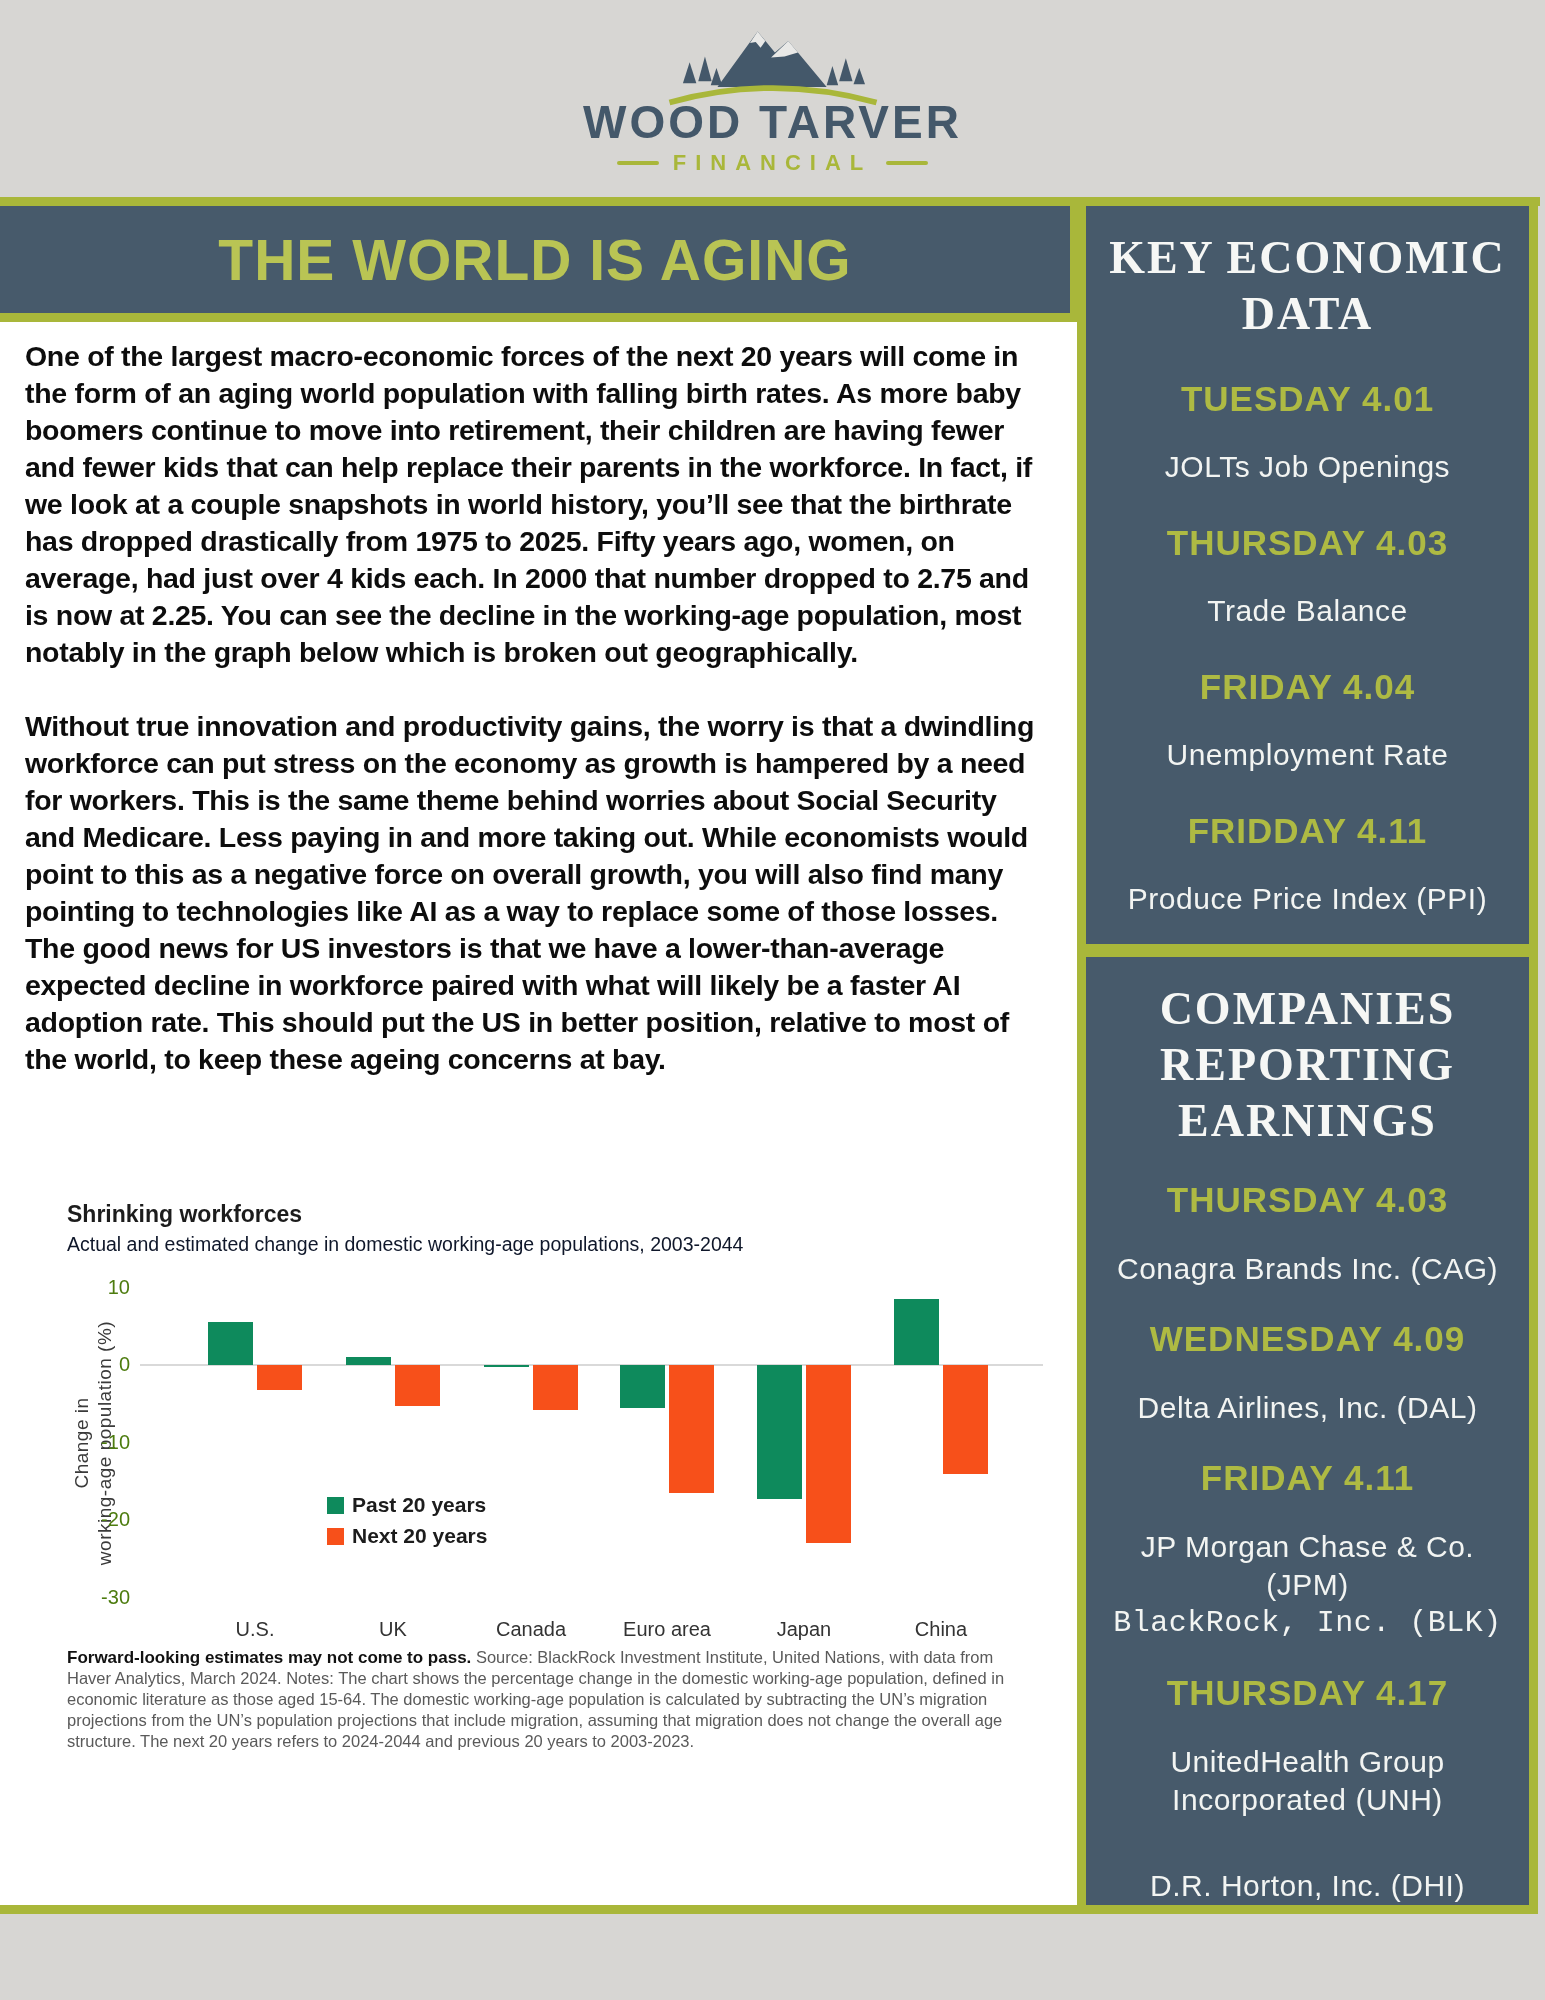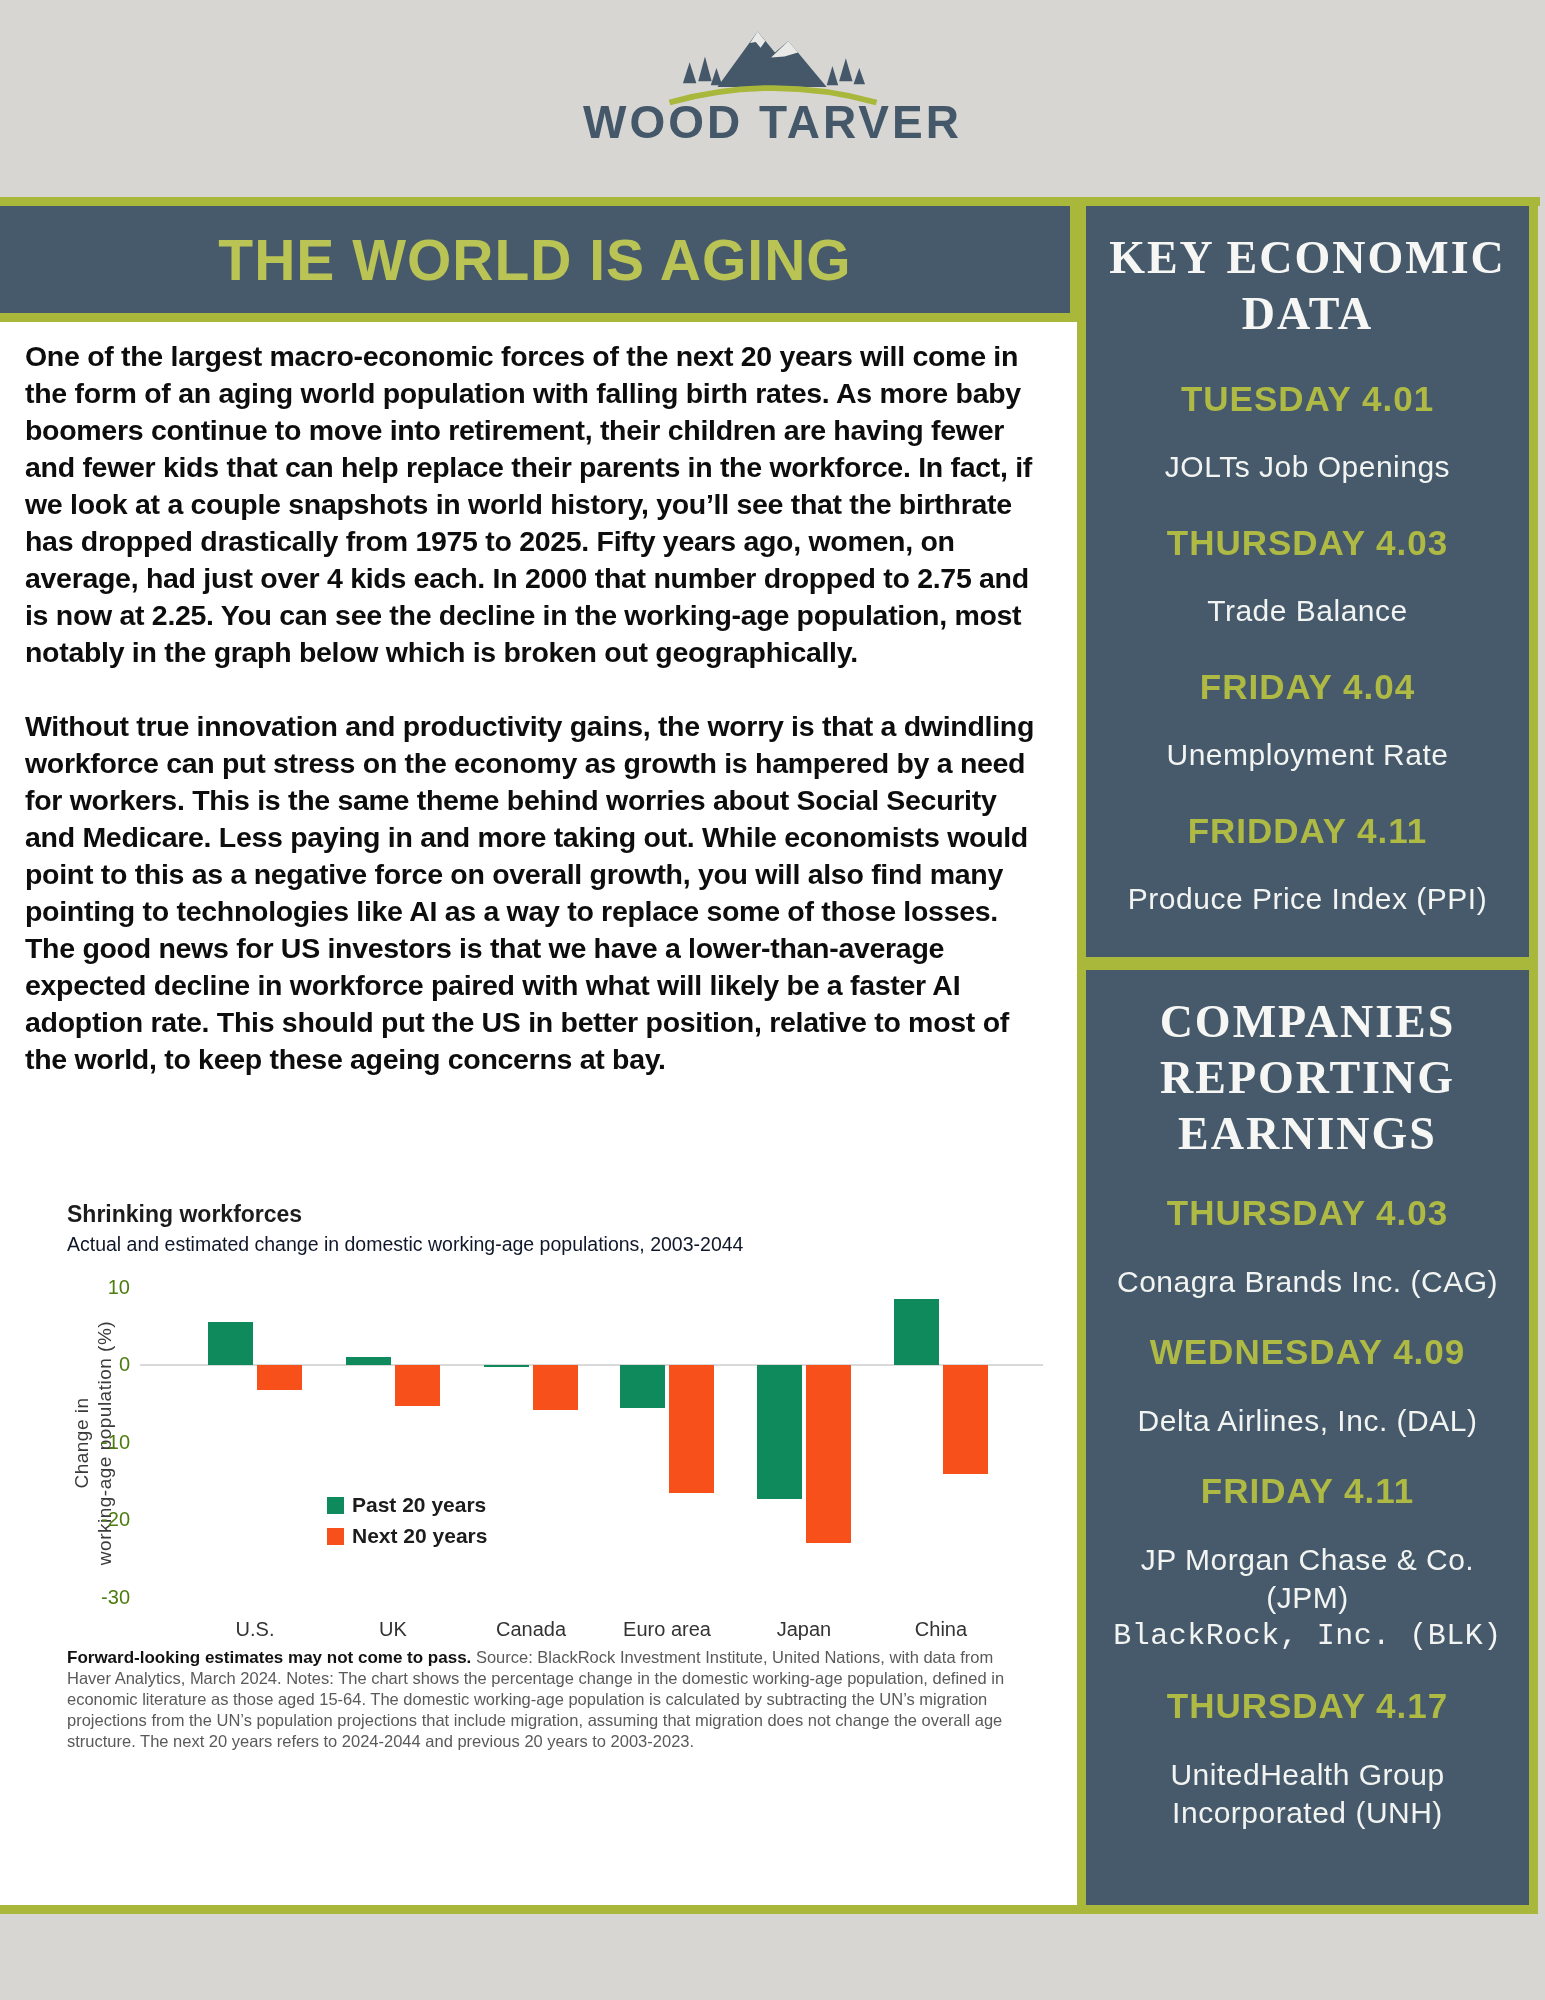--- a/index.html
+++ b/index.html
@@ -79,20 +79,25 @@
         <polygon points="176,70 182,50 188,70"></polygon>
         <polygon points="189,66 196,42 203,66"></polygon>
         <polygon points="204,69 210,52 216,69"></polygon>
         <path d="M62 72 L104 14 L122 36 L136 24 L176 72 Z"></path>
       </g>
       <path d="M96 26 L104 14 L112 24 L107 31 L102 25 Z" fill="#e9e9e7"></path>
       <path d="M118 41 L136 24 L146 36 L132 40 Z" fill="#e9e9e7"></path>
       <path d="M12 88 Q120 58 228 88" stroke="#a9b73a" stroke-width="6" fill="none"></path>
     </svg>
     <div class="logo-name">WOOD TARVER</div>
+    <div class="logo-tagline-row">
+      <span class="logo-dash"></span>
+      <span class="logo-tagline">FINANCIAL</span>
+      <span class="logo-dash"></span>
+    </div>
   </div>
 
   <div class="band-top"></div>
   <div class="v-divider"></div>
 
   <div class="headline-bar">
     <span class="headline">THE WORLD IS AGING</span>
   </div>
   <div class="headline-underline"></div>
 
@@ -181,17 +186,20 @@
           </div>
           <div class="comp-item">
             <div class="comp-date">FRIDAY 4.11</div>
             <div class="comp-name">JP Morgan Chase &amp; Co. (JPM)</div>
             <div class="comp-name">BlackRock, Inc. (BLK)</div>
           </div>
           <div class="comp-item">
             <div class="comp-date">THURSDAY  4.17</div>
             <div class="comp-name">UnitedHealth Group Incorporated (UNH)</div>
           </div>
+          <div class="comp-item comp-item-nodate">
+            <div class="comp-name">D.R. Horton, Inc. (DHI)</div>
+          </div>
         </div>
     </div>
   </div>
 
 </div>
 
 </body></html>

